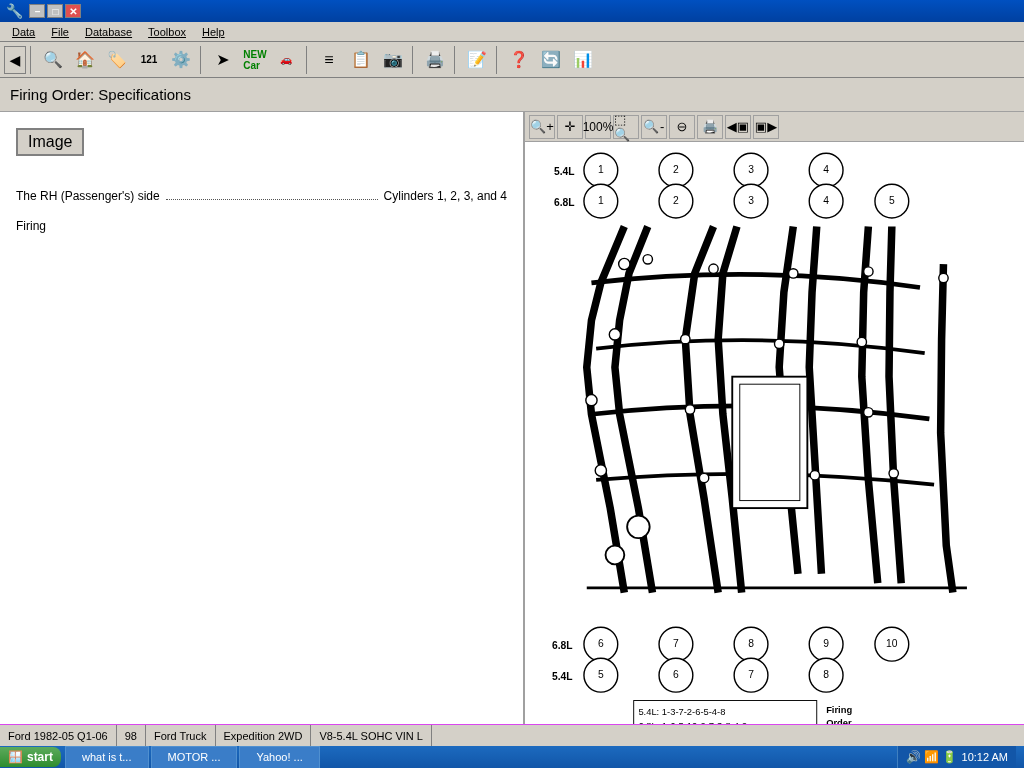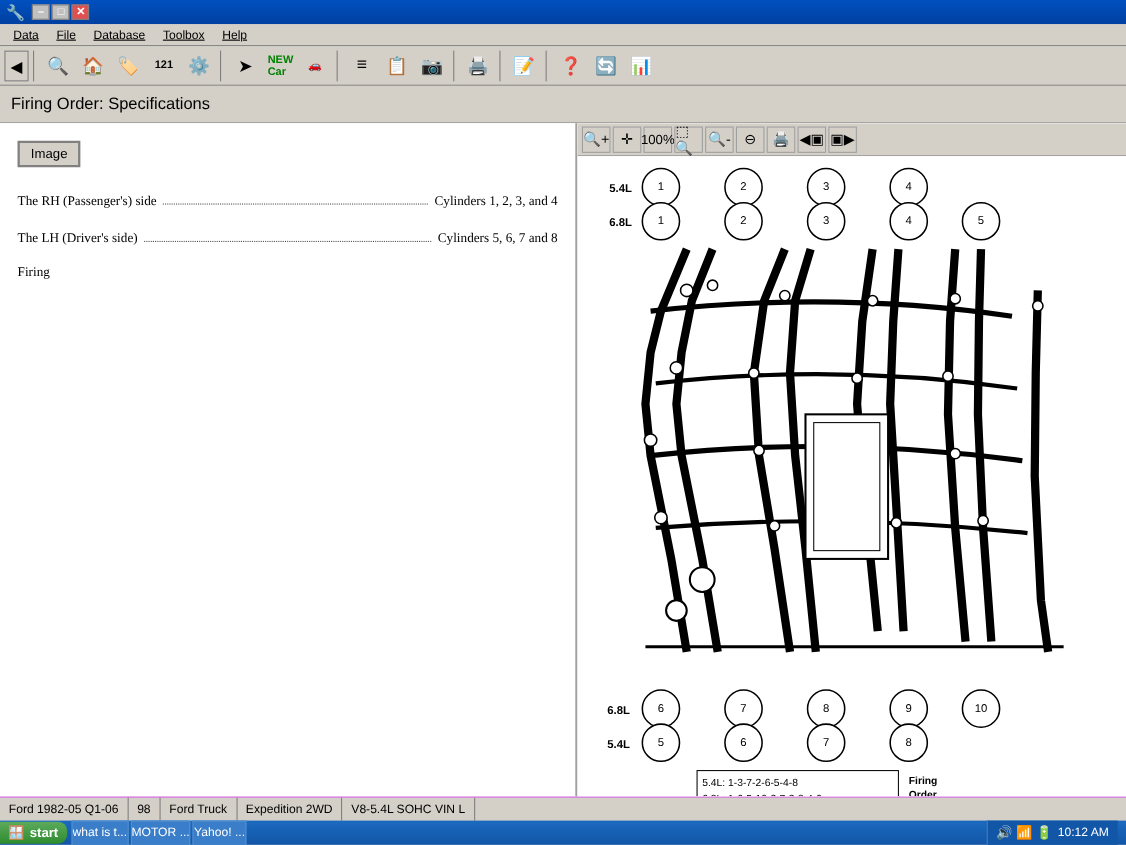--- a/index.html
+++ b/index.html
@@ -96,21 +96,21 @@
       width: 525px;
       background: white;
       border-right: 2px solid #a0a0a0;
       padding: 16px;
       position: relative;
     }
     .image-btn {
       border: 2px solid #808080;
       background: #d4d0c8;
       padding: 3px 10px;
-      font-size: 12px;
+      font-size: 16px;
       cursor: pointer;
       display: inline-block;
       margin-bottom: 20px;
     }
     .spec-line {
       display: flex;
       align-items: baseline;
       margin-bottom: 16px;
       font-size: 12px;
     }
@@ -207,21 +207,21 @@
       align-items: center;
       gap: 4px;
       cursor: pointer;
       border-radius: 0 8px 8px 0;
       margin-right: 4px;
     }
     .taskbar-btn {
       background: #3a7dc8;
       color: white;
       font-size: 11px;
-      padding: 1px 0;
+      padding: 1px 16px;
       height: 23px;
       display: flex;
       align-items: center;
       cursor: pointer;
       margin-right: 2px;
       border: 1px solid #5090d0;
       white-space: nowrap;
       overflow: hidden;
       max-width: 120px;
     }
@@ -319,30 +319,25 @@
 
 <div id="page-title-bar">
   <span>Firing Order:  Specifications</span>
 </div>
 
 <div id="main-content">
 
   <div id="left-panel">
     <div class="image-btn">Image</div>
 
-    <div style="margin-top: 0; font-family: Liberation Serif, serif;">
+    <div style="margin-top: 10px;">
       <div class="spec-line">
         <span class="spec-label">The RH (Passenger's) side</span>
         <span class="spec-dots"></span>
         <span class="spec-value">Cylinders 1, 2, 3, and 4</span>
-      </div>
-      <div class="spec-line">
-        <span class="spec-label">The LH (Driver's side)</span>
-        <span class="spec-dots"></span>
-        <span class="spec-value">Cylinders 5, 6, 7 and 8</span>
       </div>
       <div class="firing-label">Firing</div>
     </div>
   </div>
 
   <div id="right-panel">
 
     <div id="img-toolbar">
       <div class="img-tb-btn" title="Zoom In">🔍+</div>
       <div class="img-tb-btn" title="Crosshair">✛</div>

